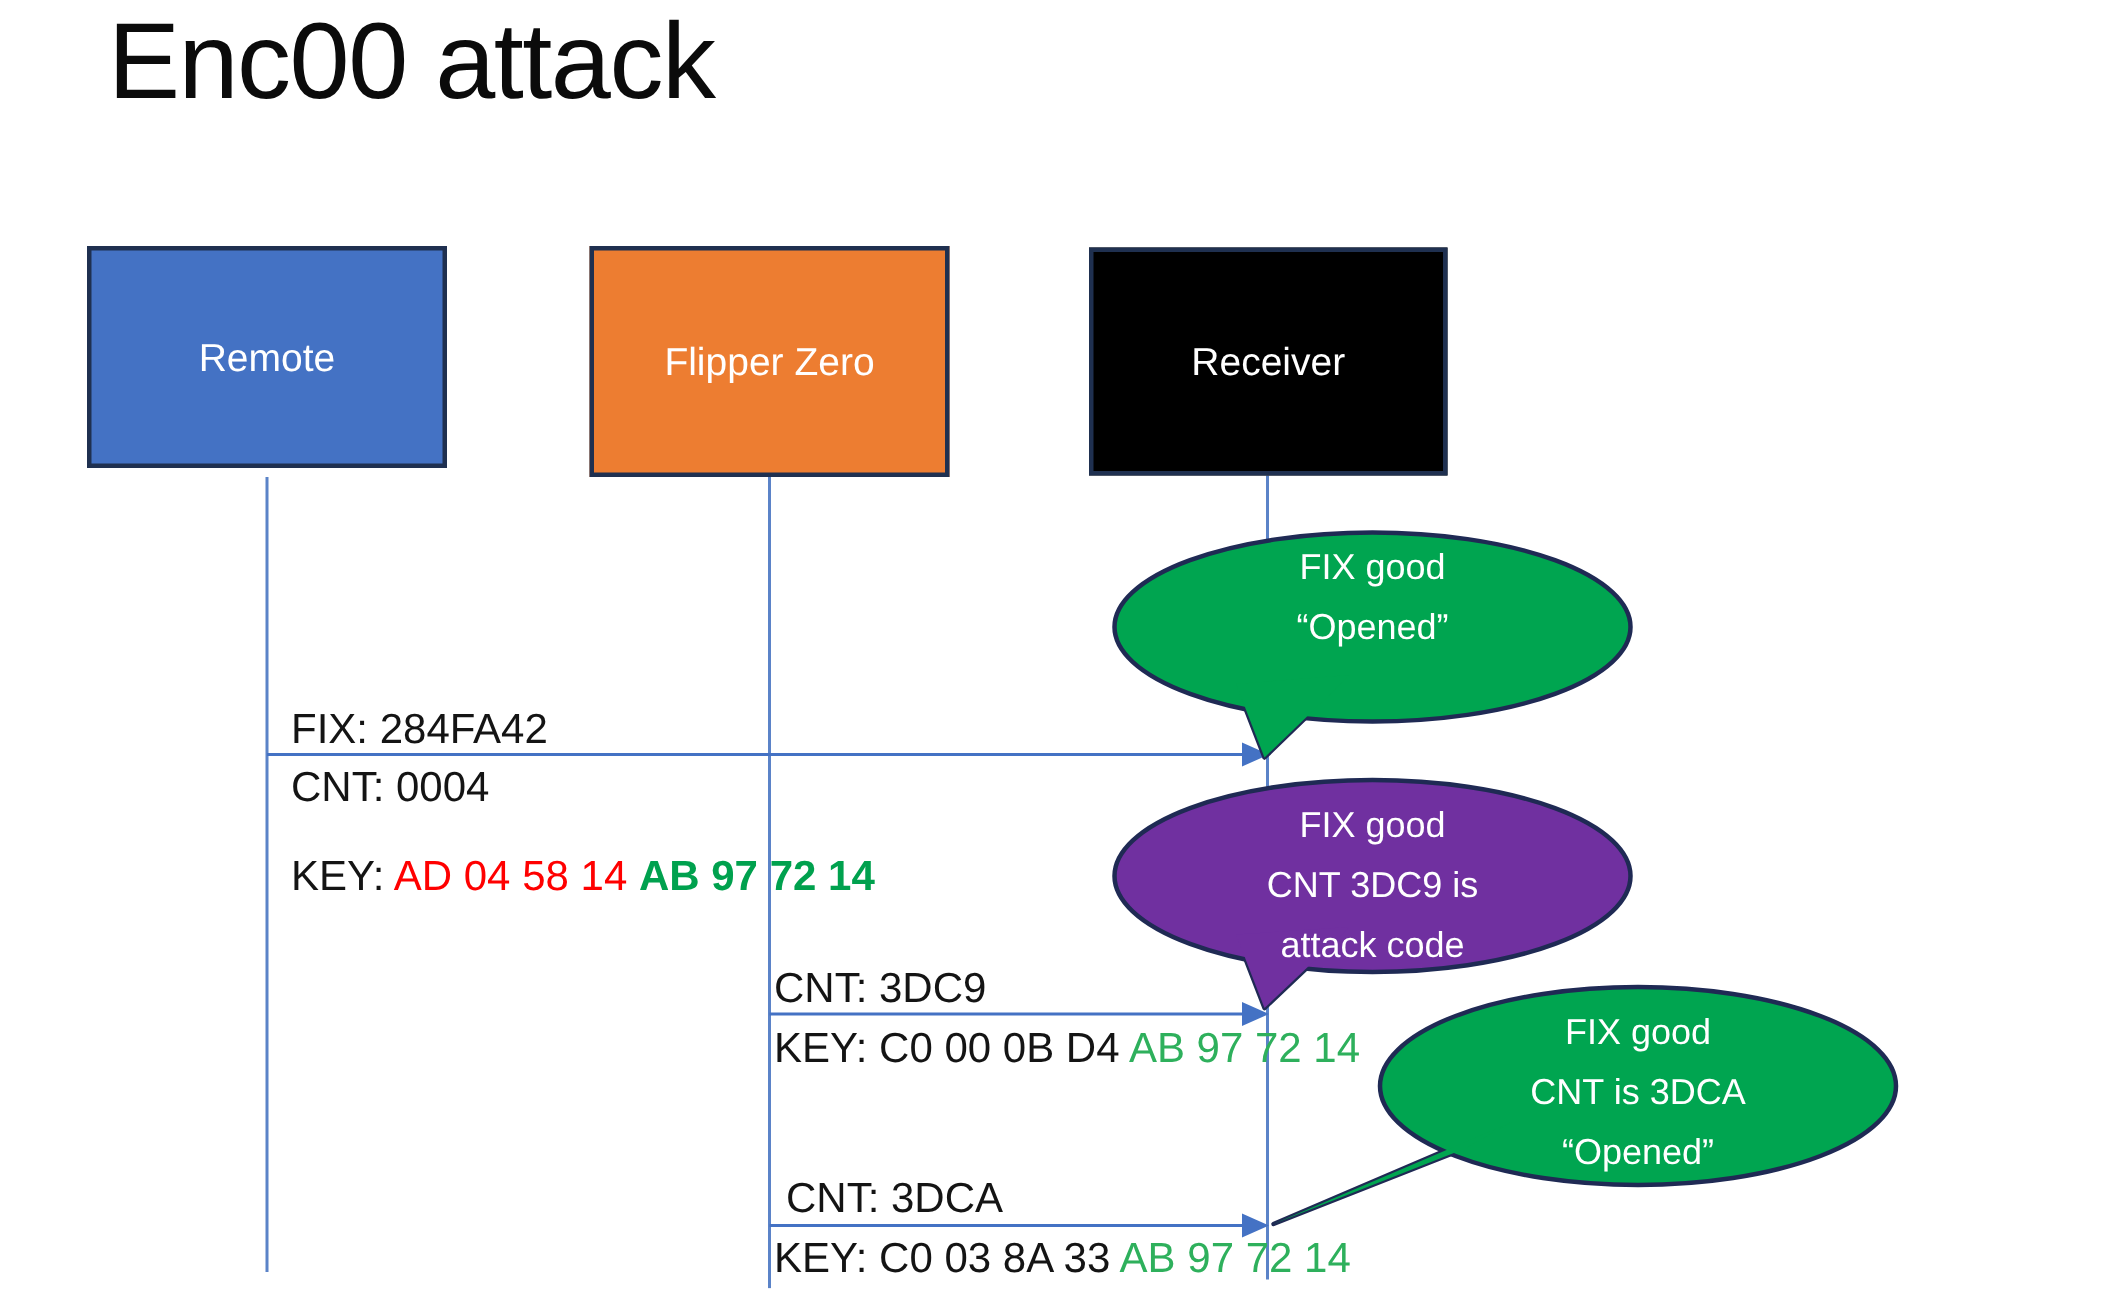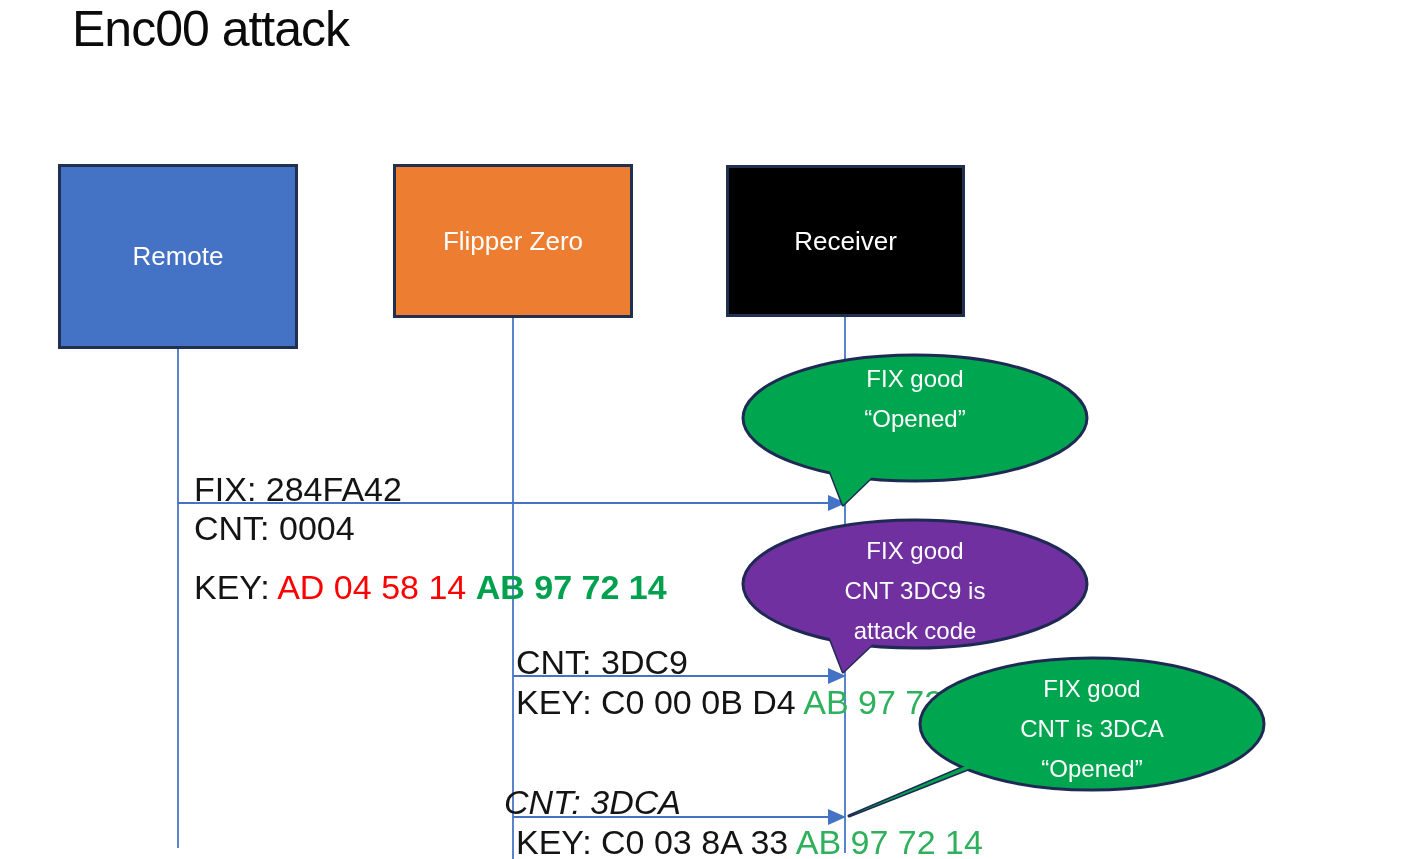--- a/index.html
+++ b/index.html
@@ -9,37 +9,37 @@
     height: 859px;
     background: #ffffff;
     overflow: hidden;
     font-family: "Liberation Sans", sans-serif;
   }
   .slide-title {
     position: absolute;
     left: 72px;
     top: 0px;
     margin: 0;
-    font-size: 50px;
+    font-size: 72px;
     font-weight: 300;
     letter-spacing: -1px;
     color: #0b0b0b;
   }
   .actor {
     position: absolute;
     box-sizing: border-box;
     border: 3px solid #1F3050;
     display: flex;
     align-items: center;
     justify-content: center;
     color: #ffffff;
     font-size: 26px;
     z-index: 2;
   }
-  .actor-remote   { left: 58px;  top: 164px; width: 240px; height: 185px; background: #4472C4; align-items: center; }
+  .actor-remote   { left: 58px;  top: 164px; width: 240px; height: 148px; background: #4472C4; align-items: center; }
   .actor-flipper  { left: 393px; top: 164px; width: 240px; height: 154px; background: #ED7D31; align-items: center; }
   .actor-receiver { left: 726px; top: 165px; width: 239px; height: 152px; background: #000000; }
   .lifeline {
     position: absolute;
     width: 2px;
     background: #5B83C8;
     z-index: 1;
   }
   .lifeline-remote   { left: 177px; top: 318px; height: 530px; }
   .lifeline-flipper  { left: 512px; top: 318px; height: 541px; }
@@ -53,21 +53,21 @@
   .arrow-head {
     position: absolute;
     width: 0; height: 0;
     border-top: 8px solid transparent;
     border-bottom: 8px solid transparent;
     border-left: 18px solid #4472C4;
     z-index: 2;
   }
   .msg {
     position: absolute;
-    font-size: 34px;
+    font-size: 28px;
     color: #141414;
     white-space: nowrap;
     z-index: 3;
   }
   .k-red        { color: #FF0000; }
   .k-green-bold { color: #00A14E; font-weight: 700; }
   .k-green      { color: #2EB05C; }
   .bubble-svg {
     position: absolute;
     left: 0; top: 0;
@@ -117,21 +117,21 @@
   <div class="arrow-line" style="left:513px; top:816px; width:316px;"></div>
   <div class="arrow-head" style="left:828px; top:809px;"></div>
 
   <div class="msg" style="left:194px; top:470px;">FIX: 284FA42</div>
   <div class="msg" style="left:194px; top:509px;">CNT: 0004</div>
   <div class="msg" style="left:194px; top:568px;"><span>KEY: </span><span class="k-red">AD 04 58 14 </span><span class="k-green-bold">AB 97 72 14</span></div>
 
   <div class="msg" style="left:516px; top:643px;">CNT: 3DC9</div>
   <div class="msg" style="left:516px; top:683px;"><span>KEY: C0 00 0B D4 </span><span class="k-green">AB 97 72 14</span></div>
 
-  <div class="msg" style="left:504px; top:783px;font-style:italic;">CNT: 3DCA</div>
+  <div class="msg" style="left:524px; top:783px;">CNT: 3DCA</div>
   <div class="msg" style="left:516px; top:823px;"><span>KEY: C0 03 8A 33 </span><span class="k-green">AB 97 72 14</span></div>
 
   <svg class="bubble-svg" width="1408" height="859" viewBox="0 0 1408 859">
     <g>
       <path d="M 900 450 L 843 505 L 824 456 Z" fill="#00A550" stroke="#1F2A54" stroke-width="3" stroke-linejoin="round"></path>
       <ellipse cx="915" cy="418" rx="172" ry="63" fill="#00A550" stroke="#1F2A54" stroke-width="3"></ellipse>
       <path d="M 900 450 L 843 505 L 824 456 Z" fill="#00A550"></path>
     </g>
     <g>
       <path d="M 900 618 L 843 672 L 824 623 Z" fill="#7030A0" stroke="#1F2A54" stroke-width="3" stroke-linejoin="round"></path>

